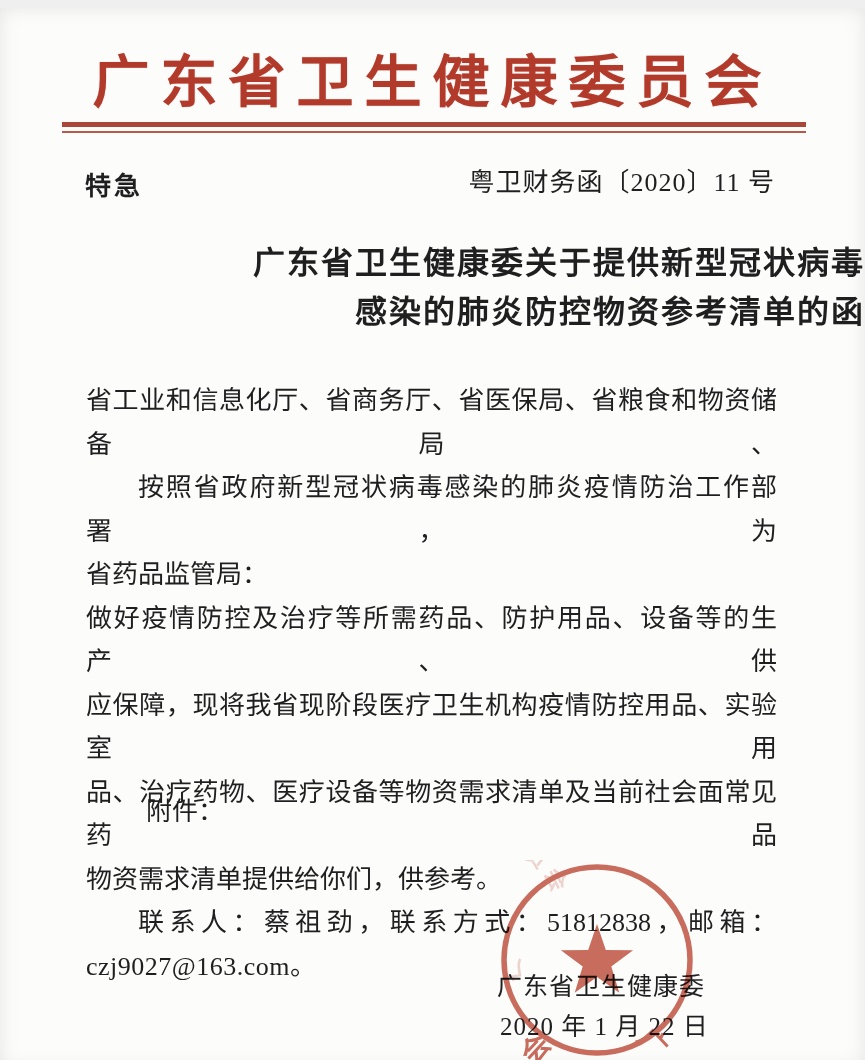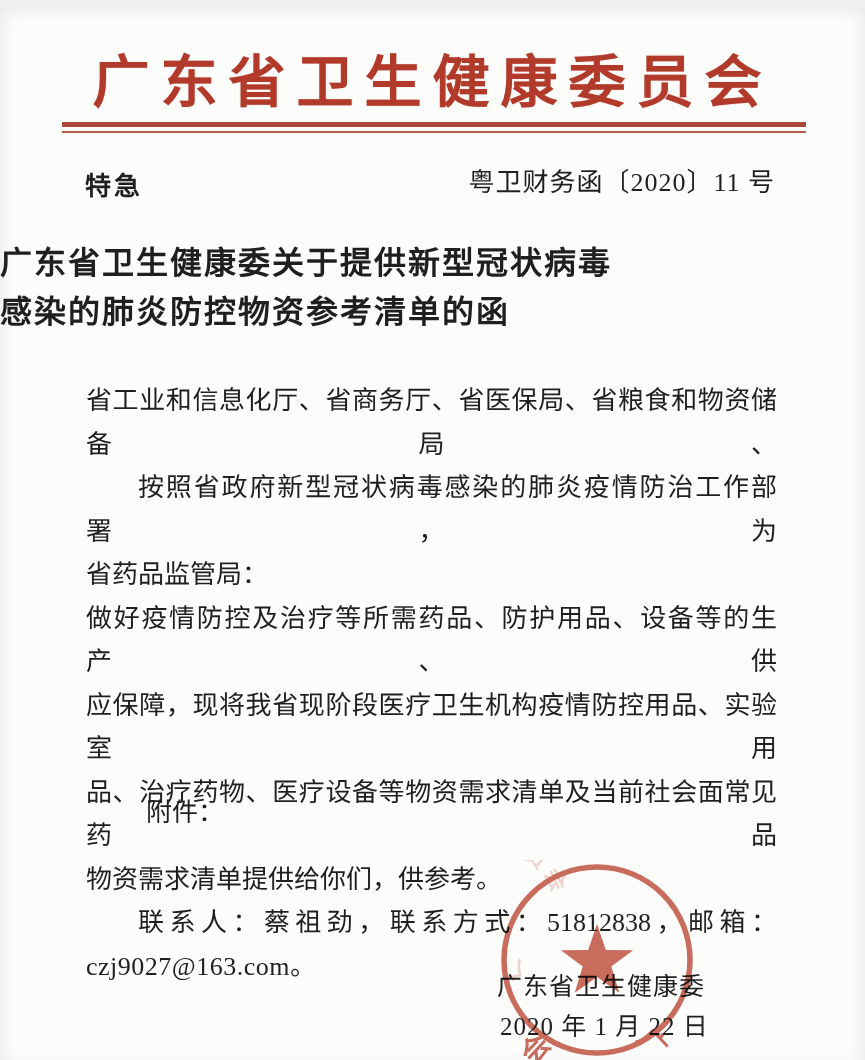--- a/index.html
+++ b/index.html
@@ -41,21 +41,21 @@
     font-family:"Liberation Sans","DejaVu Sans",sans-serif;
     font-size:26px;font-weight:bold;letter-spacing:3px;text-align:center;
   }
   .docnum{
     position:absolute;right:90px;top:153px;
     font-size:26px;letter-spacing:1px;white-space:nowrap;
   }
 
   .title{
     position:absolute;left:0;right:0;top:231px;
-    text-align:left;
+    text-align:right;
     font-size:32px;font-weight:bold;
     line-height:49px;letter-spacing:2px;
   }
 
   .body-block{
     position:absolute;left:86px;top:371px;width:691px;
     font-size:26px;line-height:43.5px;
   }
   .line{white-space:nowrap;}
   .jline{
@@ -63,21 +63,21 @@
     text-align:justify;
     text-align-last:justify;
     -moz-text-align-last:justify;
   }
   .indent{text-indent:52px;}
   .email{font-family:"Liberation Serif","DejaVu Serif",serif;letter-spacing:.5px;}
 
   .attachments{
     position:absolute;left:146px;top:783px;
     display:flex;align-items:flex-start;
-    font-size:26px;line-height:44px;
+    font-size:26px;line-height:44px;font-family:Liberation Mono, monospace;
   }
   .att-label{white-space:nowrap;margin-right:8px;}
   .att-items div{white-space:nowrap;}
 
   .sig-org{
     position:absolute;left:497px;top:958px;
     font-size:25px;letter-spacing:1px;white-space:nowrap;
   }
   .sig-date{
     position:absolute;left:500px;top:998px;

